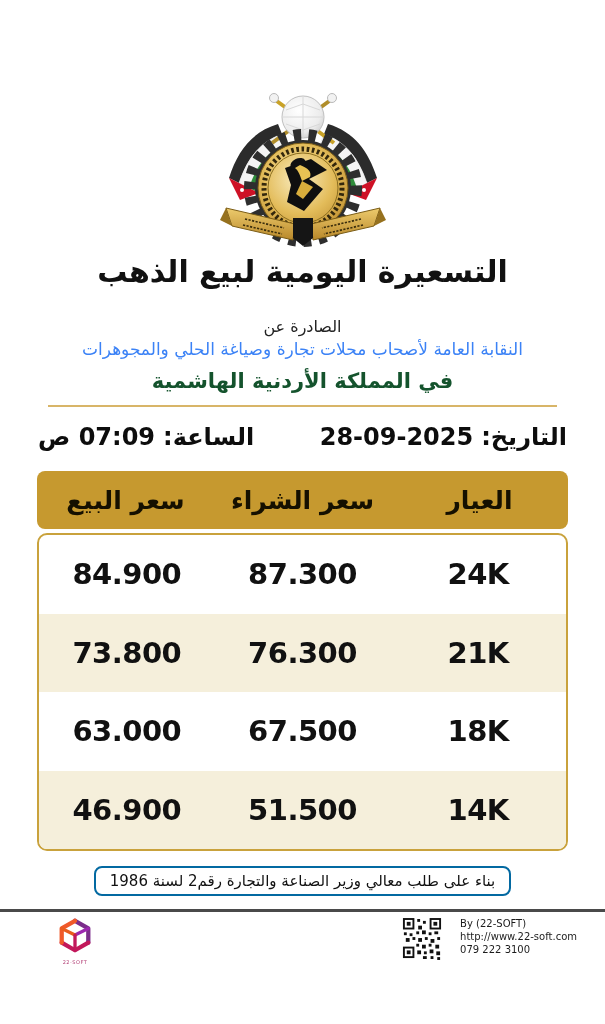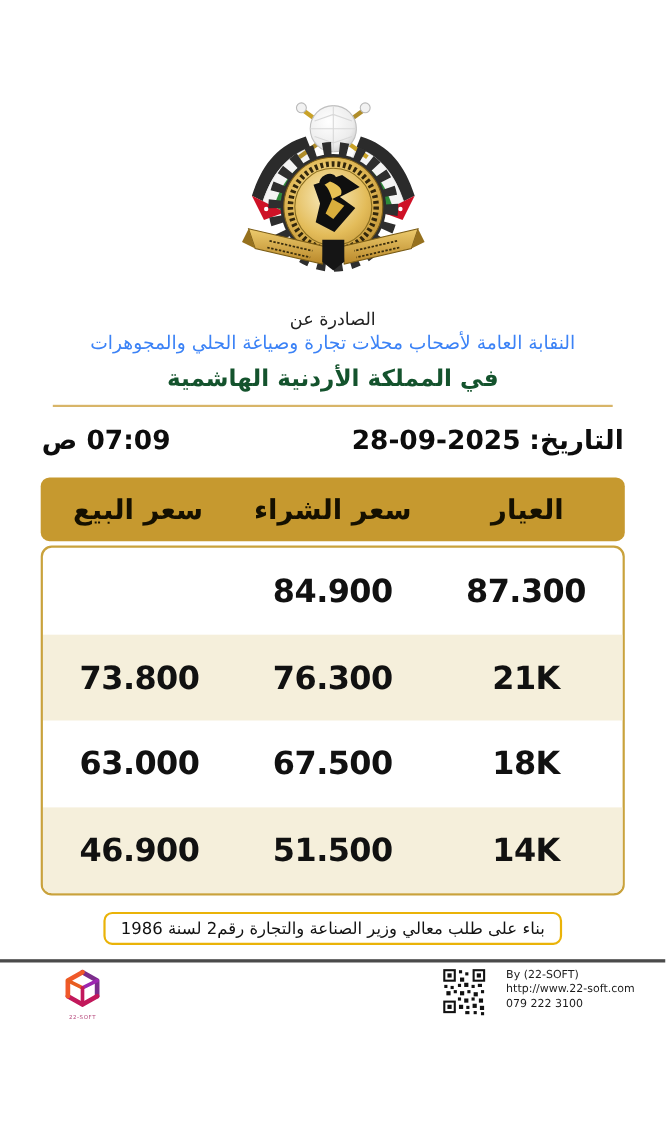--- a/index.html
+++ b/index.html
@@ -50,21 +50,21 @@
     height:78.5px; direction:rtl;
     display:grid; grid-template-columns:1fr 1fr 1fr; align-items:center;
     font-size:29px; font-weight:700; color:#111;
   }
   .p-row > div{ text-align:center; letter-spacing:-0.5px; }
   .p-row.alt{ background:#F5EFDB; }
 
   
   .note-box{
     margin:15px auto 0 auto; width:fit-content; max-width:480px;
-    border:2px solid #eab308; border-radius:8px; padding:4px 14px;
+    border:2px solid #0369a1; border-radius:8px; padding:4px 14px;
     direction:rtl; font-size:15px; color:#111; text-align:center;
   }
 
   .dark-rule{ margin-top:13px; border:0; border-top:3px solid #4a4a4a; width:605px; }
 
   
   .bottom-row{
     margin-top:5px; padding:0 28px 0 52px;
     display:flex; justify-content:space-between; align-items:flex-start;
   }
@@ -144,43 +144,46 @@
         <path d="M14,120 L83,136 L81,152 L20,138 Z" fill="url(#ribG)" stroke="#7a5c16" stroke-width="1"></path>
         <path d="M168,120 L99,136 L101,152 L162,138 Z" fill="url(#ribG)" stroke="#7a5c16" stroke-width="1"></path>
         <path d="M14,120 L20,138 L8,132 Z" fill="#96711e"></path>
         <path d="M168,120 L162,138 L174,132 Z" fill="#96711e"></path>
         <path d="M81,130 L101,130 L101,150 L91,158 L81,150 Z" fill="#151515"></path>
         <path d="M33,131 L72,140 M31,137 L70,146 M149,131 L110,140 M151,137 L112,146" stroke="#3a2d0c" stroke-width="1.6" stroke-dasharray="2.2 1.4"></path>
       </g>
     </svg>
   </div>
 
+  <div class="title">التسعيرة اليومية لبيع الذهب</div>
   <div class="sub1">الصادرة عن</div>
   <div class="sub2">النقابة العامة لأصحاب محلات تجارة وصياغة الحلي والمجوهرات</div>
   <div class="sub3">في المملكة الأردنية الهاشمية</div>
   <hr class="gold-rule">
 
   <div class="meta-row">
     <div class="meta-group">
       <span>التاريخ:</span>
       <span class="num">28-09-2025</span>
     </div>
     <div class="meta-group">
+      <span>الساعة:</span>
       <span>07:09 ص</span>
     </div>
   </div>
 
   <div class="table-header">
     <div>العيار</div>
     <div>سعر الشراء</div>
     <div>سعر البيع</div>
   </div>
 
   <div class="table-body">
     <div class="p-row">
+      <div class="num">24K</div>
       <div class="num">87.300</div>
       <div class="num">84.900</div>
     </div>
     <div class="p-row alt">
       <div class="num">21K</div>
       <div class="num">76.300</div>
       <div class="num">73.800</div>
     </div>
     <div class="p-row">
       <div class="num">18K</div>

